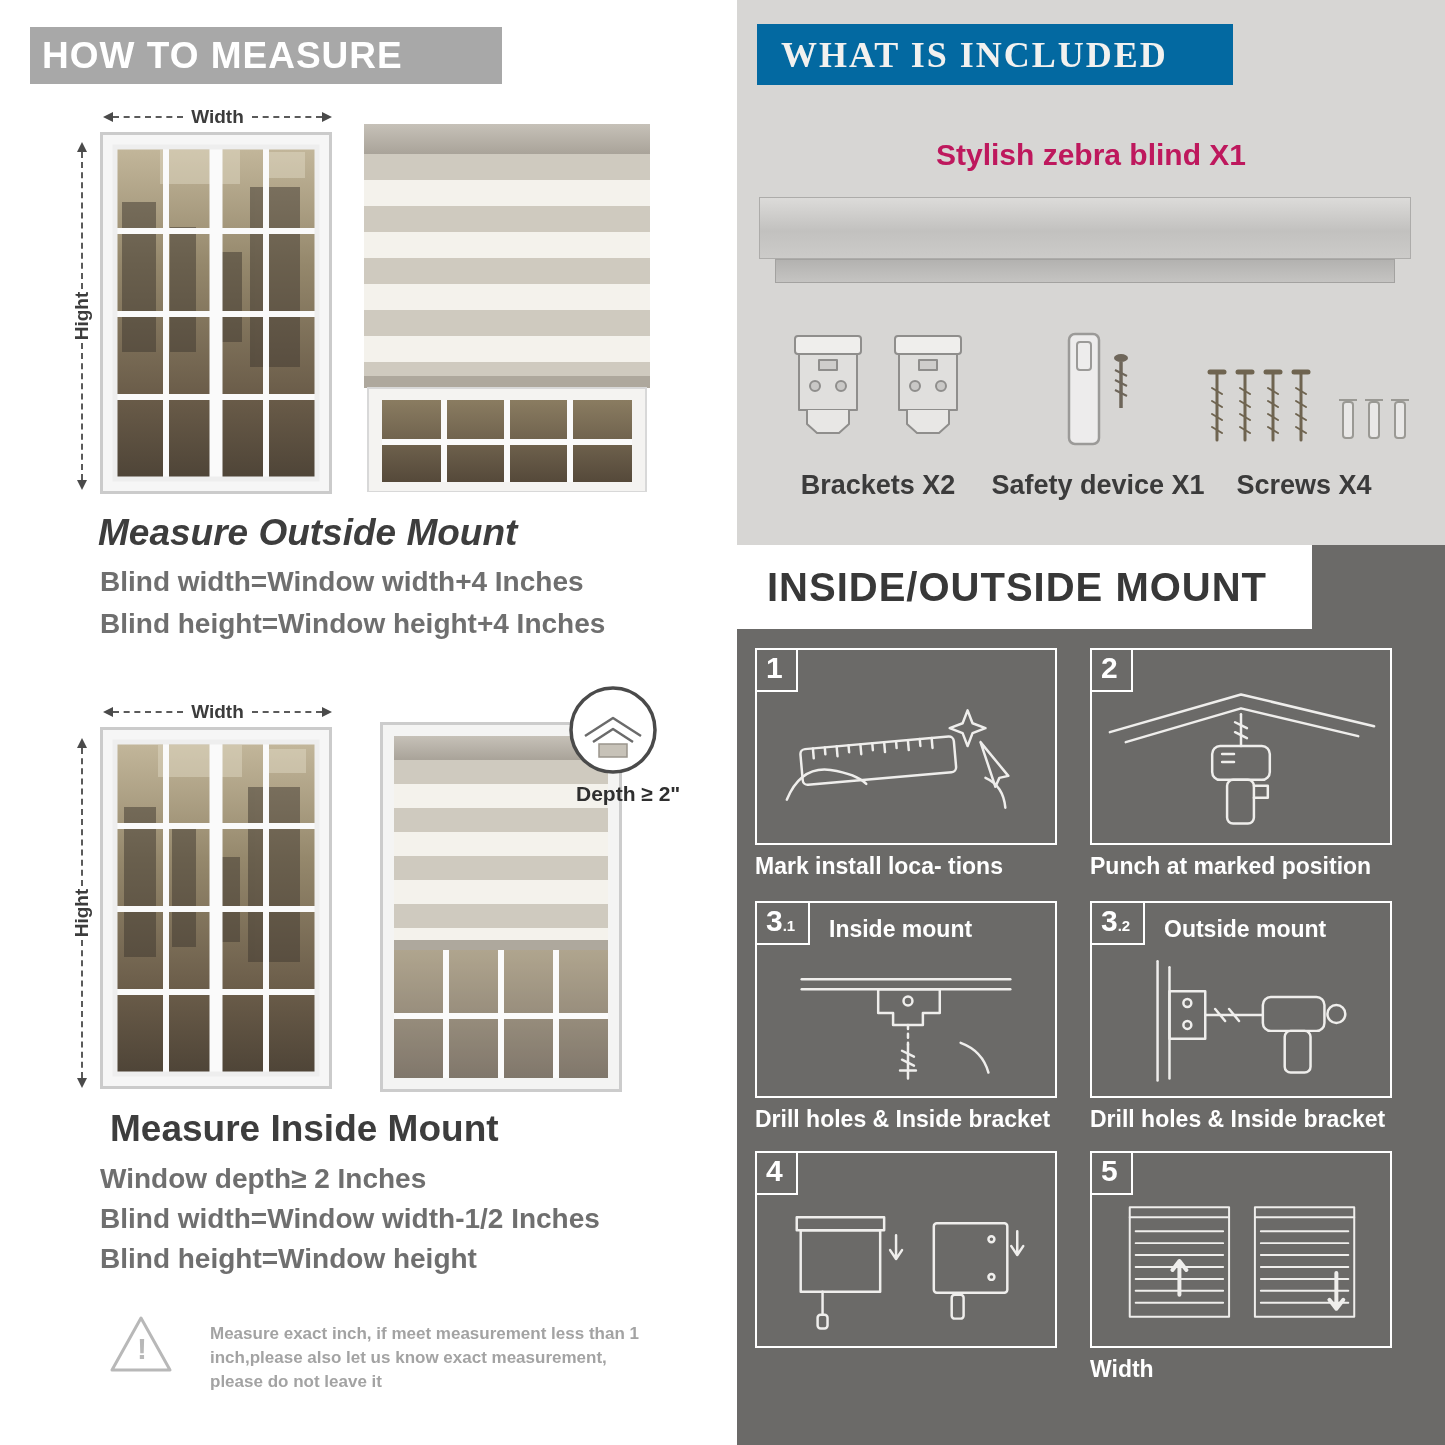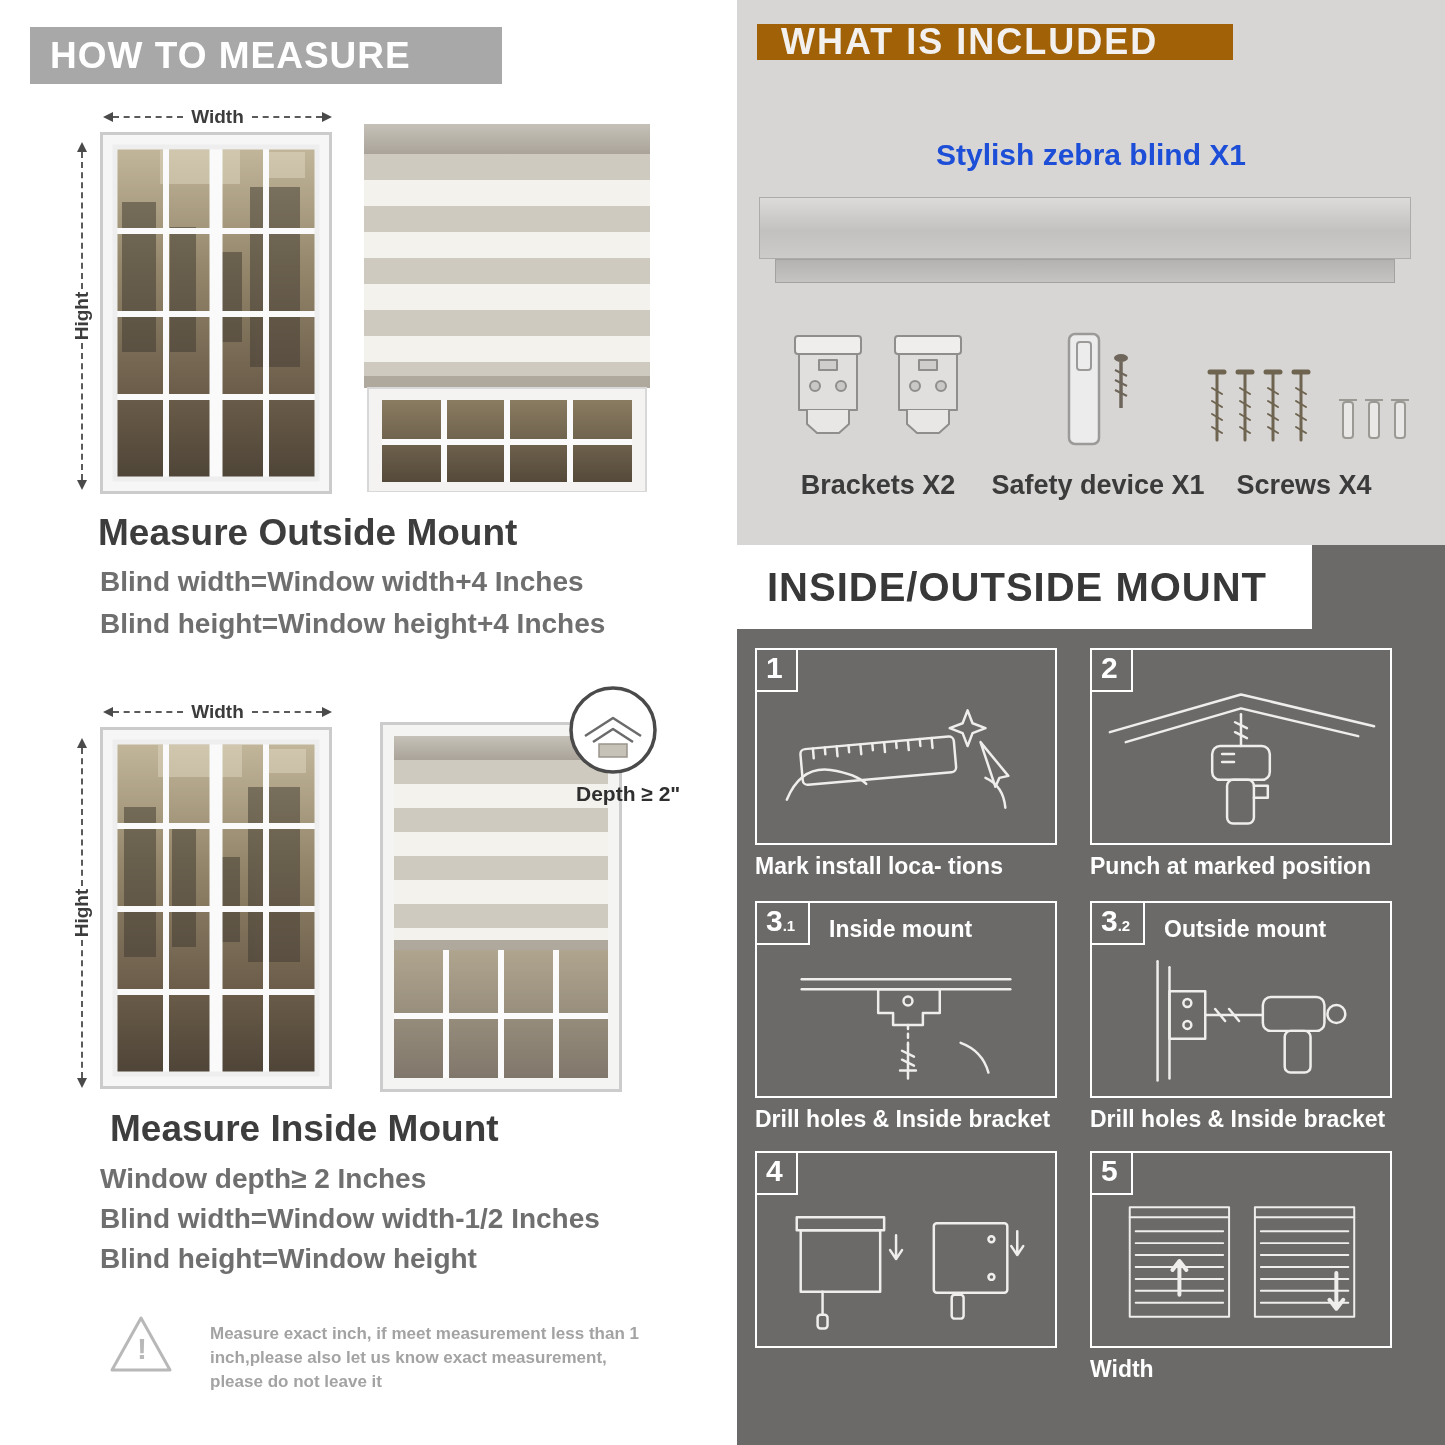--- a/index.html
+++ b/index.html
@@ -3,21 +3,21 @@
 <meta charset="utf-8">
 <style>
   * { margin:0; padding:0; box-sizing:border-box; }
   html,body { width:1445px; height:1445px; }
   body { font-family:"Liberation Sans", sans-serif; background:#ffffff; }
   .page { position:relative; width:1445px; height:1445px; background:#ffffff; overflow:hidden; }
   .abs { position:absolute; }
 
   
   .howto-banner { left:30px; top:27px; width:472px; height:57px; background:#a8a8a8;
-    display:flex; align-items:center; padding-left:20px; }
+    display:flex; align-items:center; padding-left:12px; }
   .howto-banner span { color:#ffffff; font-size:37px; font-weight:bold; letter-spacing:1px; }
 
   .h-arrow { display:flex; align-items:center; height:22px; }
   .ah { width:0; height:0; border-top:5px solid transparent; border-bottom:5px solid transparent; }
   .ah.l { border-right:10px solid #4a4a4a; }
   .ah.r { border-left:10px solid #4a4a4a; }
   .hdash { flex:1; border-top:2px dashed #5a5a5a; height:0; }
   .arrow-label { font-size:19px; font-weight:bold; color:#3c3c3c; padding:0 8px; white-space:nowrap; }
 
   .v-arrow { display:flex; flex-direction:column; align-items:center; width:24px; }
@@ -32,25 +32,25 @@
   .measure-line { font-size:28px; font-weight:bold; color:#6f6f6f; }
 
   .depth-label { font-size:21px; font-weight:bold; color:#2f2f2f; white-space:nowrap; }
 
   .warn-text { width:448px; font-size:17px; font-weight:bold; color:#a3a3a3; line-height:24px;margin-left:28px; }
   .warn-bang { left:132px; top:1332px; width:20px; text-align:center; font-size:30px;
     font-weight:bold; color:#b8b8b8; }
 
   
   .included-panel { left:737px; top:0; width:708px; height:545px; background:#d7d6d4; }
-  .included-header { position:absolute; left:20px; top:24px; width:476px; height:36px;
-    background:#a16207; display:flex; align-items:center; padding-left:24px; }
+  .included-header { position:absolute; left:20px; top:24px; width:476px; height:61px;
+    background:#0369a1; display:flex; align-items:center; padding-left:24px;font-family:Liberation Serif, serif; }
   .included-header span { color:#f2f1ef; font-size:36px; font-weight:bold; letter-spacing:2px; }
   .blind-label { position:absolute; left:0; top:138px; width:100%; text-align:center;
-    font-size:30px; font-weight:bold; color:#1d4ed8; }
+    font-size:30px; font-weight:bold; color:#be185d; }
   .headrail-bar { position:absolute; left:22px; top:197px; width:652px; height:62px;
     background:linear-gradient(#dcdbd9,#c2c1bf 55%,#cccbc9); border:1px solid #adacaa; }
   .headrail-lip { position:absolute; left:38px; top:259px; width:620px; height:24px;
     background:linear-gradient(#b3b2b0,#c5c4c2); border:1px solid #a3a2a0; }
   .part-group { position:absolute; display:flex; gap:14px; align-items:flex-end; }
   .part-label { position:absolute; font-size:27px; font-weight:bold; color:#3b3b3b; text-align:center; }
 
   
   .mount-panel { left:737px; top:545px; width:708px; height:900px; background:#6b6a68;padding-left:44px; }
   .mount-header { position:absolute; left:0; top:0; width:575px; height:84px; background:#ffffff;
@@ -150,21 +150,21 @@
       <rect x="4" y="264" width="278" height="104" fill="#f4f3f1" stroke="#d8d8d8" stroke-width="2"></rect>
       <rect x="18" y="276" width="250" height="82" fill="url(#wgC)"></rect>
       <g stroke="#fafafa" stroke-width="6">
         <line x1="143" y1="276" x2="143" y2="358"></line>
           <line x1="80" y1="276" x2="80" y2="358"></line>
         <line x1="206" y1="276" x2="206" y2="358"></line>
           <line x1="18" y1="318" x2="268" y2="318"></line>
       </g>
     </svg>
 
-    <div class="abs measure-title" style="left:98px; top:512px;">Measure Outside Mount</div>
+    <div class="abs measure-title" style="left:98px; top:512px;font-style:italic;">Measure Outside Mount</div>
     <div class="abs measure-line" style="left:100px; top:566px;">Blind width=Window width+4 Inches</div>
     <div class="abs measure-line" style="left:100px; top:608px;">Blind height=Window height+4 Inches</div>
 
     <div class="abs h-arrow" style="left:103px; top:701px; width:229px;">
       <i class="ah l"></i>
         <i class="hdash"></i>
       <span class="arrow-label">Width</span>
       <i class="hdash"></i>
         <i class="ah r"></i>
     </div>

